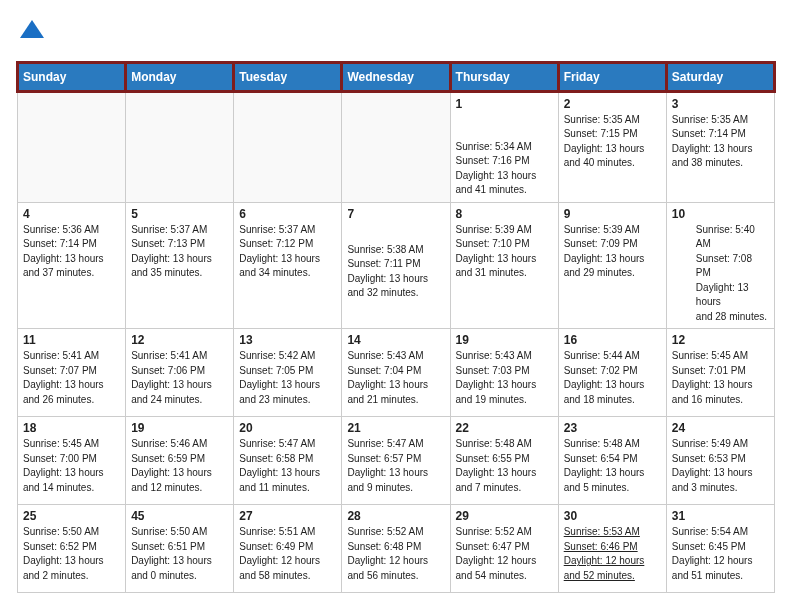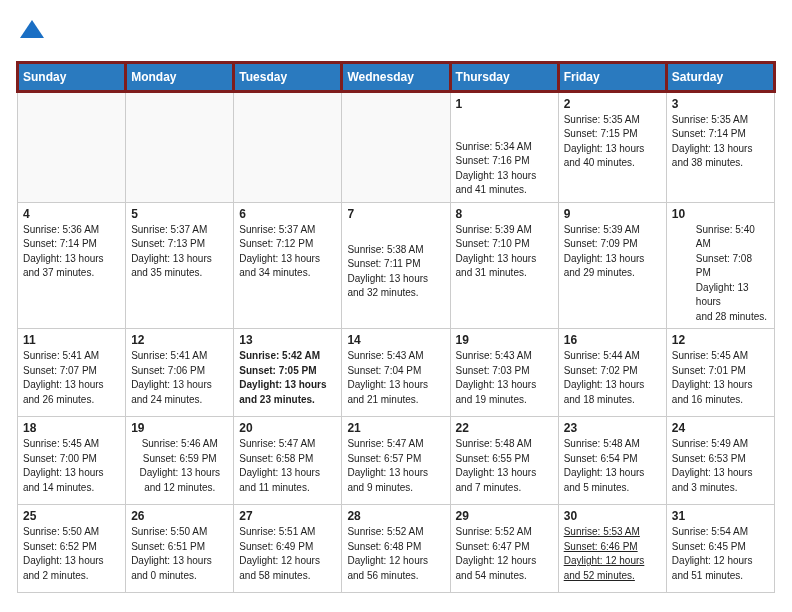--- a/index.html
+++ b/index.html
@@ -203,21 +203,21 @@
         </td>
         <td>
           <div class="day-num">12</div>
           <div class="day-info" style="white-space: pre-line;">Sunrise: 5:41 AM
 Sunset: 7:06 PM
 Daylight: 13 hours
 and 24 minutes.</div>
         </td>
         <td>
           <div class="day-num">13</div>
-          <div class="day-info" style="white-space: pre-line; font-weight: bold;">Sunrise: 5:42 AM
+          <div class="day-info" style="white-space: pre-line;">Sunrise: 5:42 AM
 Sunset: 7:05 PM
 Daylight: 13 hours
 and 23 minutes.</div>
         </td>
         <td>
           <div class="day-num">14</div>
           <div class="day-info" style="white-space: pre-line;">Sunrise: 5:43 AM
 Sunset: 7:04 PM
 Daylight: 13 hours
 and 21 minutes.</div>
@@ -247,21 +247,21 @@
       <tr>
         <td>
           <div class="day-num">18</div>
           <div class="day-info" style="white-space: pre-line;">Sunrise: 5:45 AM
 Sunset: 7:00 PM
 Daylight: 13 hours
 and 14 minutes.</div>
         </td>
         <td>
           <div class="day-num">19</div>
-          <div class="day-info" style="white-space: pre-line; text-align: center;">Sunrise: 5:46 AM
+          <div class="day-info" style="white-space: pre-line;">Sunrise: 5:46 AM
 Sunset: 6:59 PM
 Daylight: 13 hours
 and 12 minutes.</div>
         </td>
         <td>
           <div class="day-num">20</div>
           <div class="day-info" style="white-space: pre-line;">Sunrise: 5:47 AM
 Sunset: 6:58 PM
 Daylight: 13 hours
 and 11 minutes.</div>
@@ -297,21 +297,21 @@
       </tr>
       <tr>
         <td>
           <div class="day-num">25</div>
           <div class="day-info" style="white-space: pre-line;">Sunrise: 5:50 AM
 Sunset: 6:52 PM
 Daylight: 13 hours
 and 2 minutes.</div>
         </td>
         <td>
-          <div class="day-num">26</div>
+          <div class="day-num">45</div>
           <div class="day-info" style="white-space: pre-line;">Sunrise: 5:50 AM
 Sunset: 6:51 PM
 Daylight: 13 hours
 and 0 minutes.</div>
         </td>
         <td>
           <div class="day-num">27</div>
           <div class="day-info" style="white-space: pre-line;">Sunrise: 5:51 AM
 Sunset: 6:49 PM
 Daylight: 12 hours

